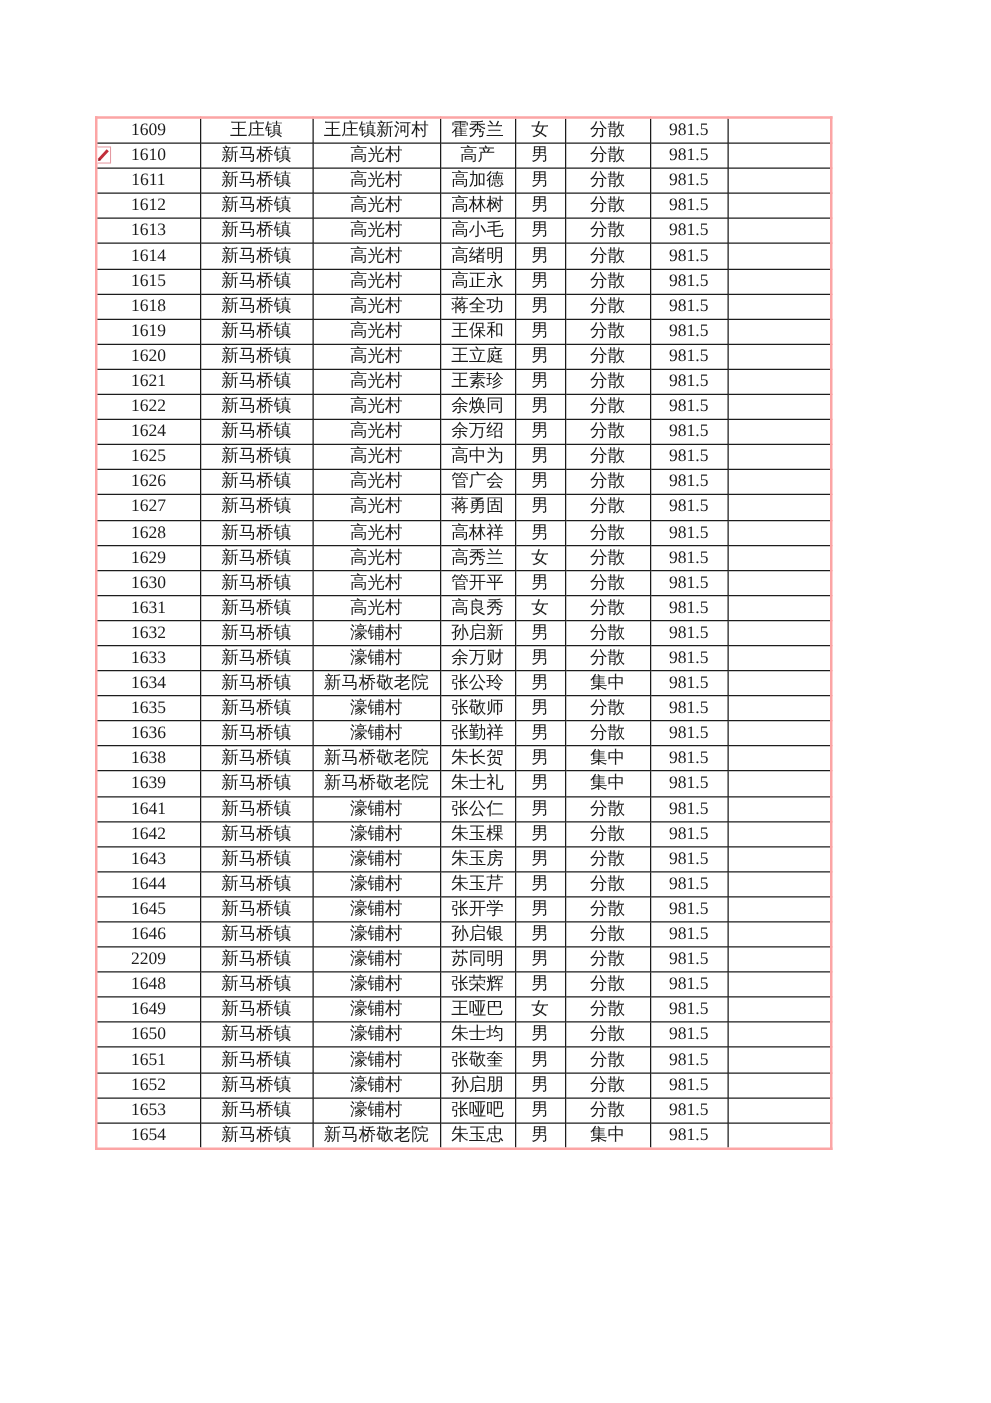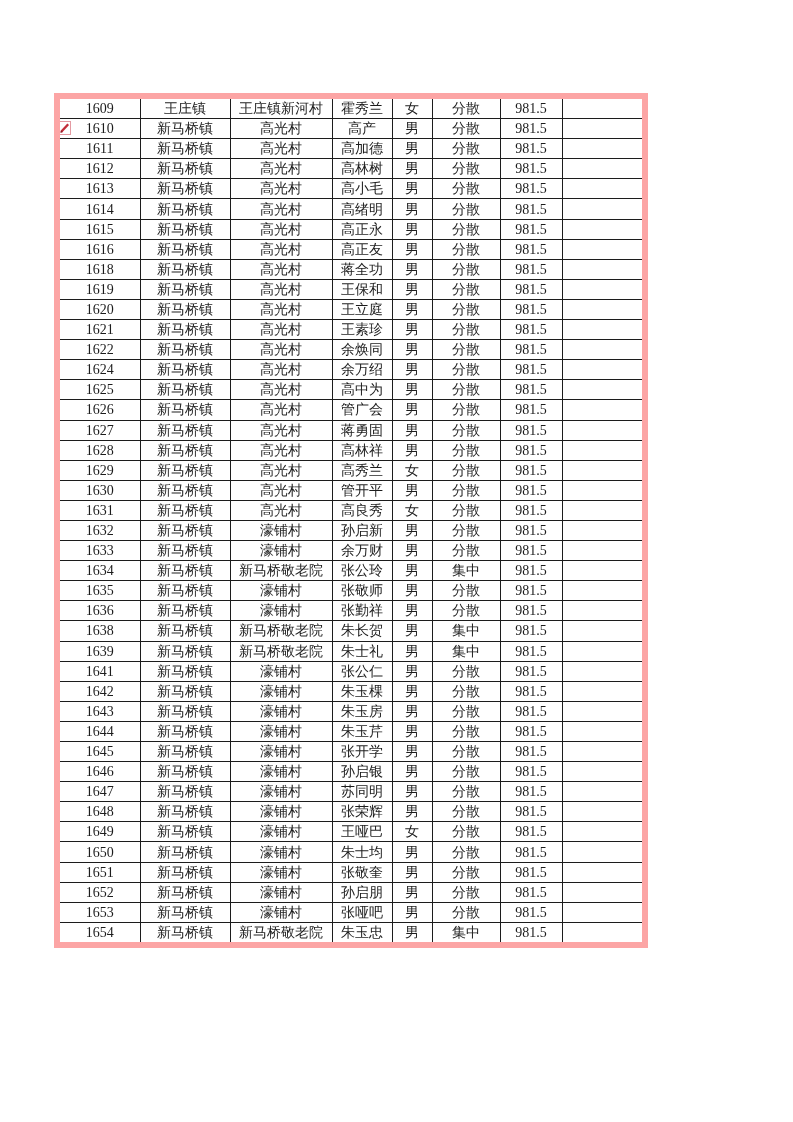--- a/index.html
+++ b/index.html
@@ -14,26 +14,26 @@
     font-family: "Liberation Serif", "DejaVu Serif", serif;
     color: #1c1c1c;
   }
   .doc-page {
     position: absolute;
     inset: 0;
     background: #ffffff;
   }
   table.records {
     position: absolute;
-    left: 54px;
+    left: 76px;
     top: 93px;
     width: 588px;
     border-collapse: collapse;
     table-layout: fixed;
-    border: 6px solid #fca5a5;
+    border: 2px solid #fca5a5;
   }
   table.records td {
     border: 1px solid #1c1c1c;
     height: 19.1px;
     padding: 0;
     text-align: center;
     vertical-align: middle;
     font-size: 14px;
     line-height: 19px;
     white-space: nowrap;
@@ -144,30 +144,20 @@
           <td class="c0">1615</td>
           <td class="c1">新马桥镇</td>
           <td class="c2">高光村</td>
           <td class="c3">高正永</td>
           <td class="c4">男</td>
           <td class="c5">分散</td>
           <td class="c6">981.5</td>
           <td class="c7"></td>
         </tr>
         <tr>
-          <td class="c0">1616</td>
-          <td class="c1">新马桥镇</td>
-          <td class="c2">高光村</td>
-          <td class="c3">高正友</td>
-          <td class="c4">男</td>
-          <td class="c5">分散</td>
-          <td class="c6">981.5</td>
-          <td class="c7"></td>
-        </tr>
-        <tr>
           <td class="c0">1618</td>
           <td class="c1">新马桥镇</td>
           <td class="c2">高光村</td>
           <td class="c3">蒋全功</td>
           <td class="c4">男</td>
           <td class="c5">分散</td>
           <td class="c6">981.5</td>
           <td class="c7"></td>
         </tr>
         <tr>
@@ -414,21 +404,21 @@
           <td class="c0">1646</td>
           <td class="c1">新马桥镇</td>
           <td class="c2">濠铺村</td>
           <td class="c3">孙启银</td>
           <td class="c4">男</td>
           <td class="c5">分散</td>
           <td class="c6">981.5</td>
           <td class="c7"></td>
         </tr>
         <tr>
-          <td class="c0">1647</td>
+          <td class="c0">2209</td>
           <td class="c1">新马桥镇</td>
           <td class="c2">濠铺村</td>
           <td class="c3">苏同明</td>
           <td class="c4">男</td>
           <td class="c5">分散</td>
           <td class="c6">981.5</td>
           <td class="c7"></td>
         </tr>
         <tr>
           <td class="c0">1648</td>

